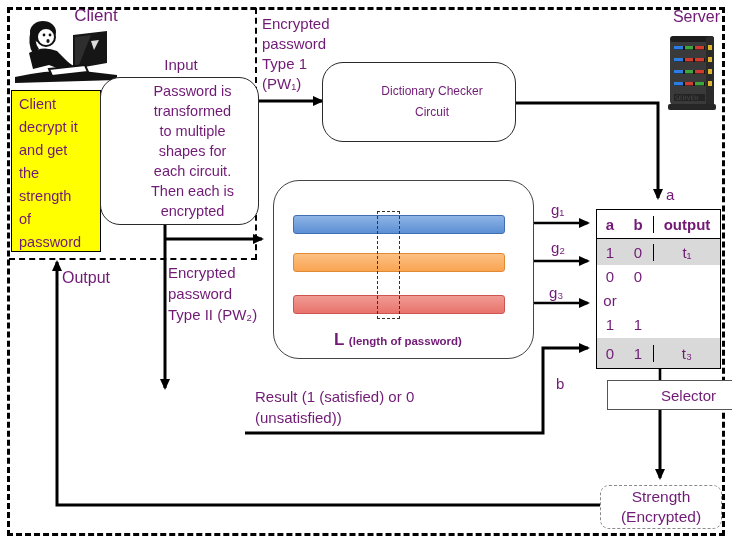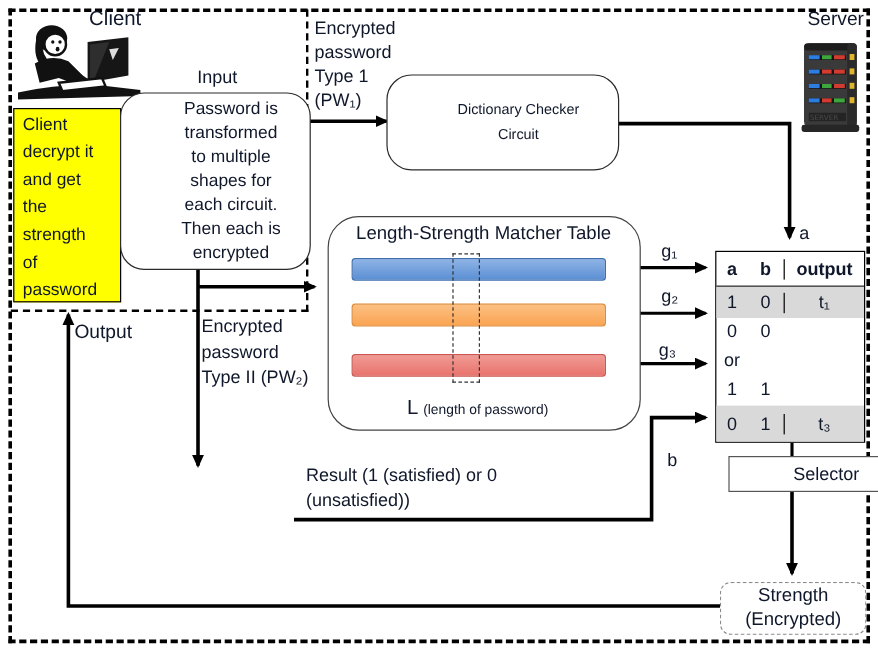--- a/index.html
+++ b/index.html
@@ -1,17 +1,17 @@
 <!DOCTYPE html>
 <html style="--note-yellow: #FFFF00; --row-gray: #D9D9D9; --bar-blue: #5B8FD4; --bar-blue-border: #3F6FB0; --bar-orange: #FAA452; --bar-orange-border: #E08A35; --bar-red: #E8736C; --bar-red-border: #CC5550; --arrow-blue: #4779BE;"><head>
 <meta charset="utf-8">
 <style>
   html,body{margin:0;padding:0;background:#fff;}
   #stage{position:relative;width:732px;height:544px;background:#fff;overflow:hidden;
-         font-family:"Liberation Sans","DejaVu Sans",sans-serif;color:#0f172a;}
+         font-family:"Liberation Sans","DejaVu Sans",sans-serif;color:#701a75;}
   .abs{position:absolute;}
   .ml{white-space:pre-line;}
   .ctr{text-align:center;}
   
   #outer-border{left:7px;top:7px;width:712px;height:523px;border:3px dashed #000;}
   #client-border-right{left:255px;top:8px;width:0;height:252px;border-left:2.5px dashed #000;}
   #client-border-bottom{left:9px;top:258px;width:248px;height:0;border-top:2.5px dashed #000;}
   
   .box{background:#fff;border:1.8px solid #2a2a2a;display:flex;align-items:center;justify-content:center;text-align:center;padding-left:26px;}
   #note-box{left:11px;top:90px;width:90px;height:162px;background:var(--note-yellow);
@@ -25,21 +25,21 @@
   #selector-box{left:607px;top:380px;width:109px;height:28px;border:1.6px solid #555;font-size:15px;}
   #strength-box{left:600px;top:485px;width:120px;height:42px;border:1.6px dashed #8a8a8a;border-radius:9px;
                 font-size:15.5px;line-height:20px;background:#fff;display:flex;align-items:center;justify-content:center;}
   
   .bar{position:absolute;width:210px;height:17px;border-radius:3px;}
   #bar-blue{left:293px;top:215px;background:linear-gradient(#8FB4E6,var(--bar-blue));border:1px solid var(--bar-blue-border);}
   #bar-orange{left:293px;top:253px;background:linear-gradient(#FCC083,var(--bar-orange));border:1px solid var(--bar-orange-border);}
   #bar-red{left:293px;top:295px;background:linear-gradient(#F09B94,var(--bar-red));border:1px solid var(--bar-red-border);}
   #len-window{left:377px;top:211px;width:21px;height:106px;border:1.6px dashed #333;}
   #matcher-title{left:283px;top:186px;width:240px;font-size:15.5px;}
-  #len-label{left:318px;top:330px;width:160px;font-size:17px;}
+  #len-label{left:318px;top:330px;width:160px;font-size:17px;font-weight:bold;}
   #len-label .small{font-size:11.5px;}
   
   #truth-table{left:596px;top:209px;width:125px;height:160px;border:1.7px solid #000;box-sizing:border-box;font-size:15px;}
   .trow{display:flex;width:100%;box-sizing:border-box;}
   .trow .ca{width:26px;text-align:center;}
   .trow .cb{width:30px;text-align:center;}
   .trow .co{flex:1;border-left:1.7px solid #000;text-align:center;}
   .shade{background:var(--row-gray);}
   #t-head{height:29px;border-bottom:1.7px solid #000;font-weight:bold;align-items:center;}
   #t-r1{height:26px;align-items:center;}
@@ -169,21 +169,20 @@
       <rect x="42" y="37" width="4" height="5" fill="#E0B52E"></rect>
         <rect x="42" y="49" width="4" height="5" fill="#E0B52E"></rect>
       <rect x="8" y="62" width="31" height="7" fill="#242424"></rect>
       <text x="9" y="68" font-size="6" fill="#4a4a4a" font-family="'DejaVu Sans',sans-serif">SERVER</text>
     </g>
     <rect x="2" y="72" width="48" height="6" rx="2" fill="#262626"></rect>
   </svg>
   <div class="abs lab" id="a-label">a</div>
 
   <div class="abs" id="matcher-box"></div>
-  <div class="abs ctr" id="matcher-title">Length-Strength Matcher Table</div>
   <div class="abs bar" id="bar-blue"></div>
   <div class="abs bar" id="bar-orange"></div>
   <div class="abs bar" id="bar-red"></div>
   <div class="abs" id="len-window"></div>
   <div class="abs ctr" id="len-label"><span>L </span><span class="small">(length of password)</span></div>
 
   <div class="abs lab" id="g1-label">g₁</div>
   <div class="abs lab" id="g2-label">g₂</div>
   <div class="abs lab" id="g3-label">g₃</div>
   <div class="abs lab" id="b-label">b</div>

